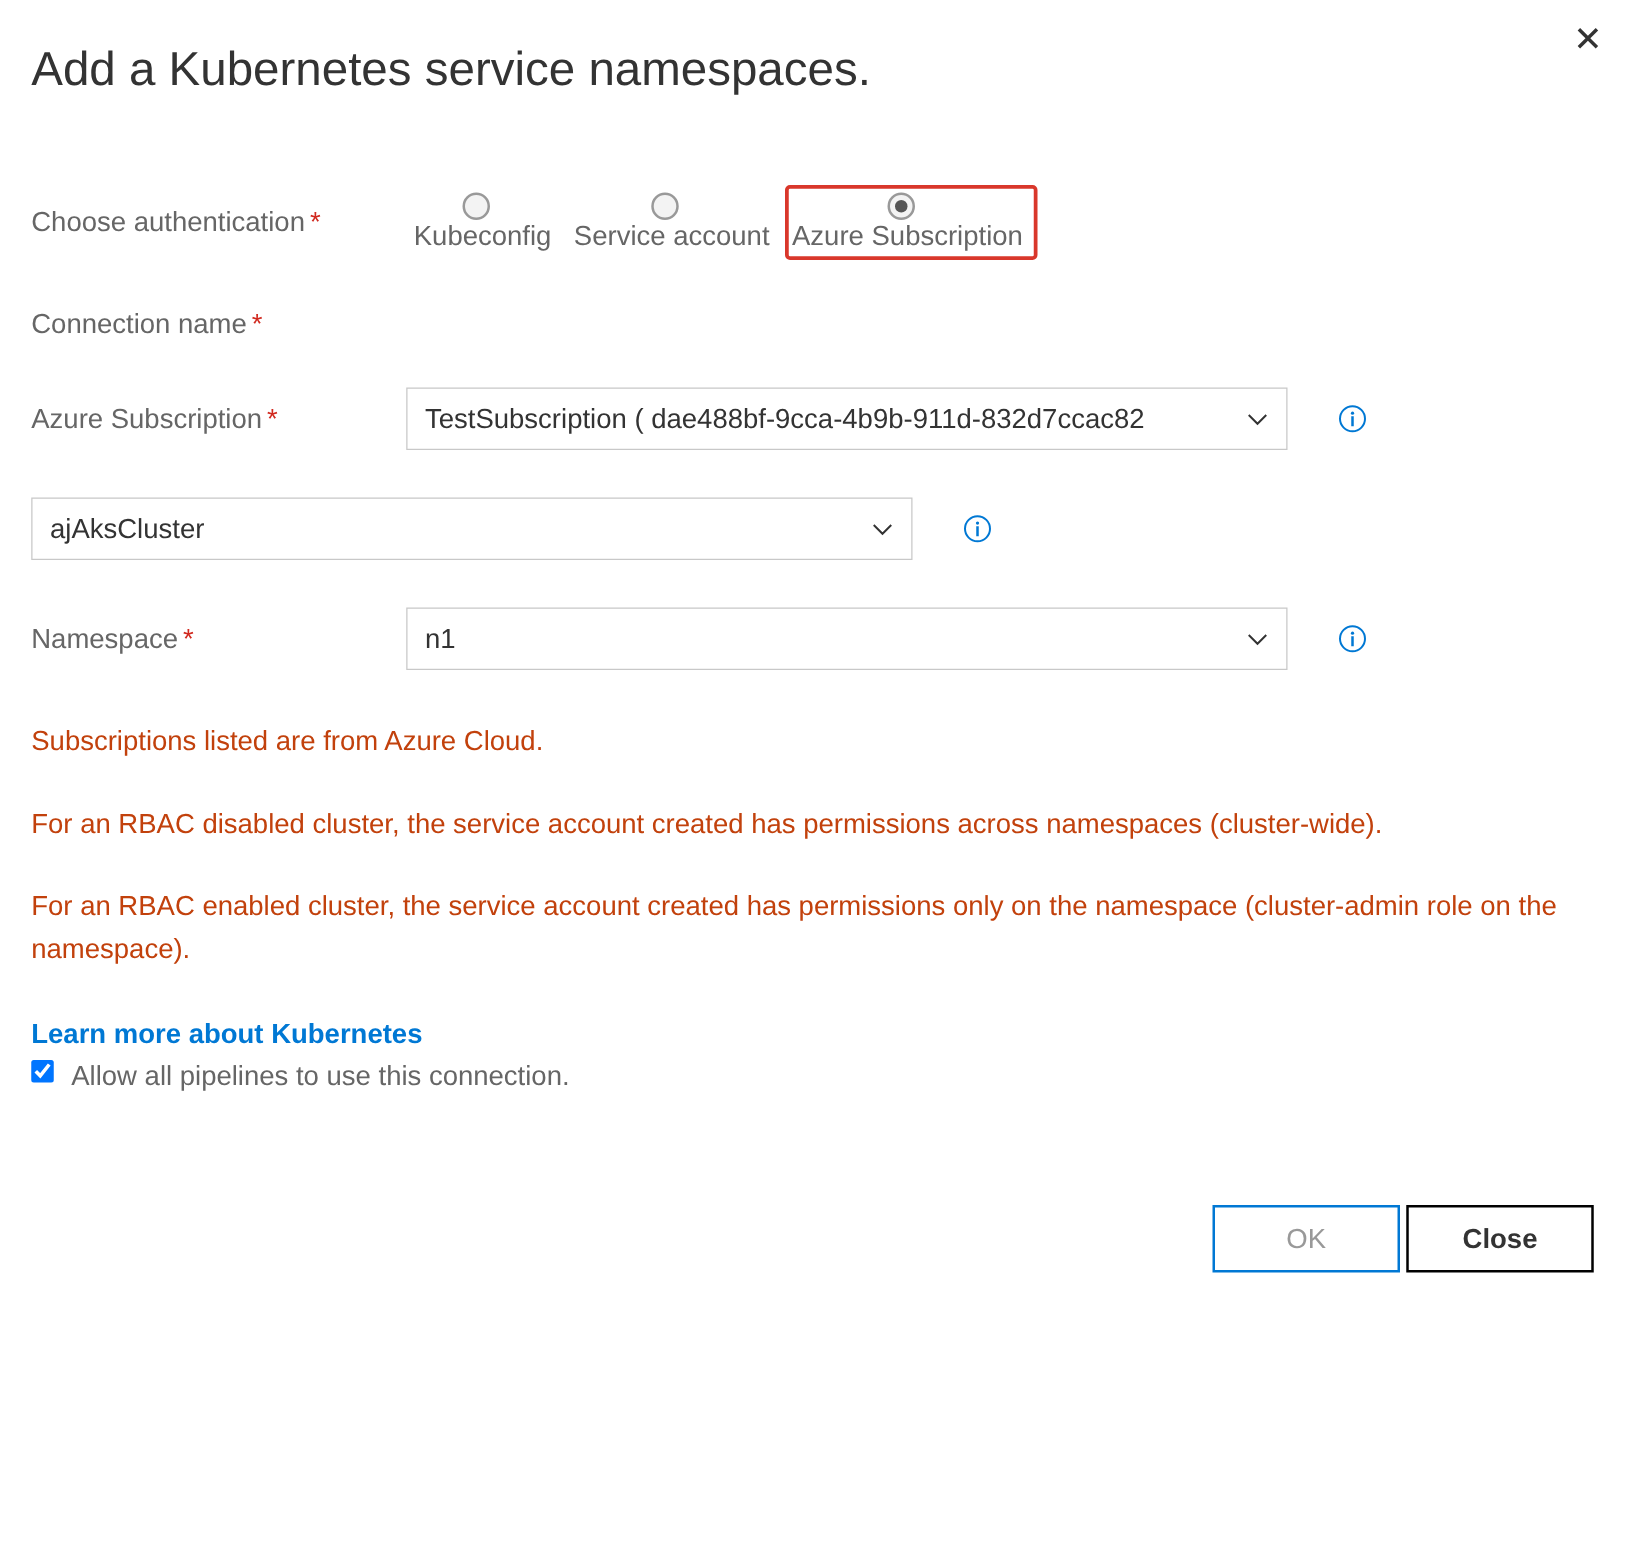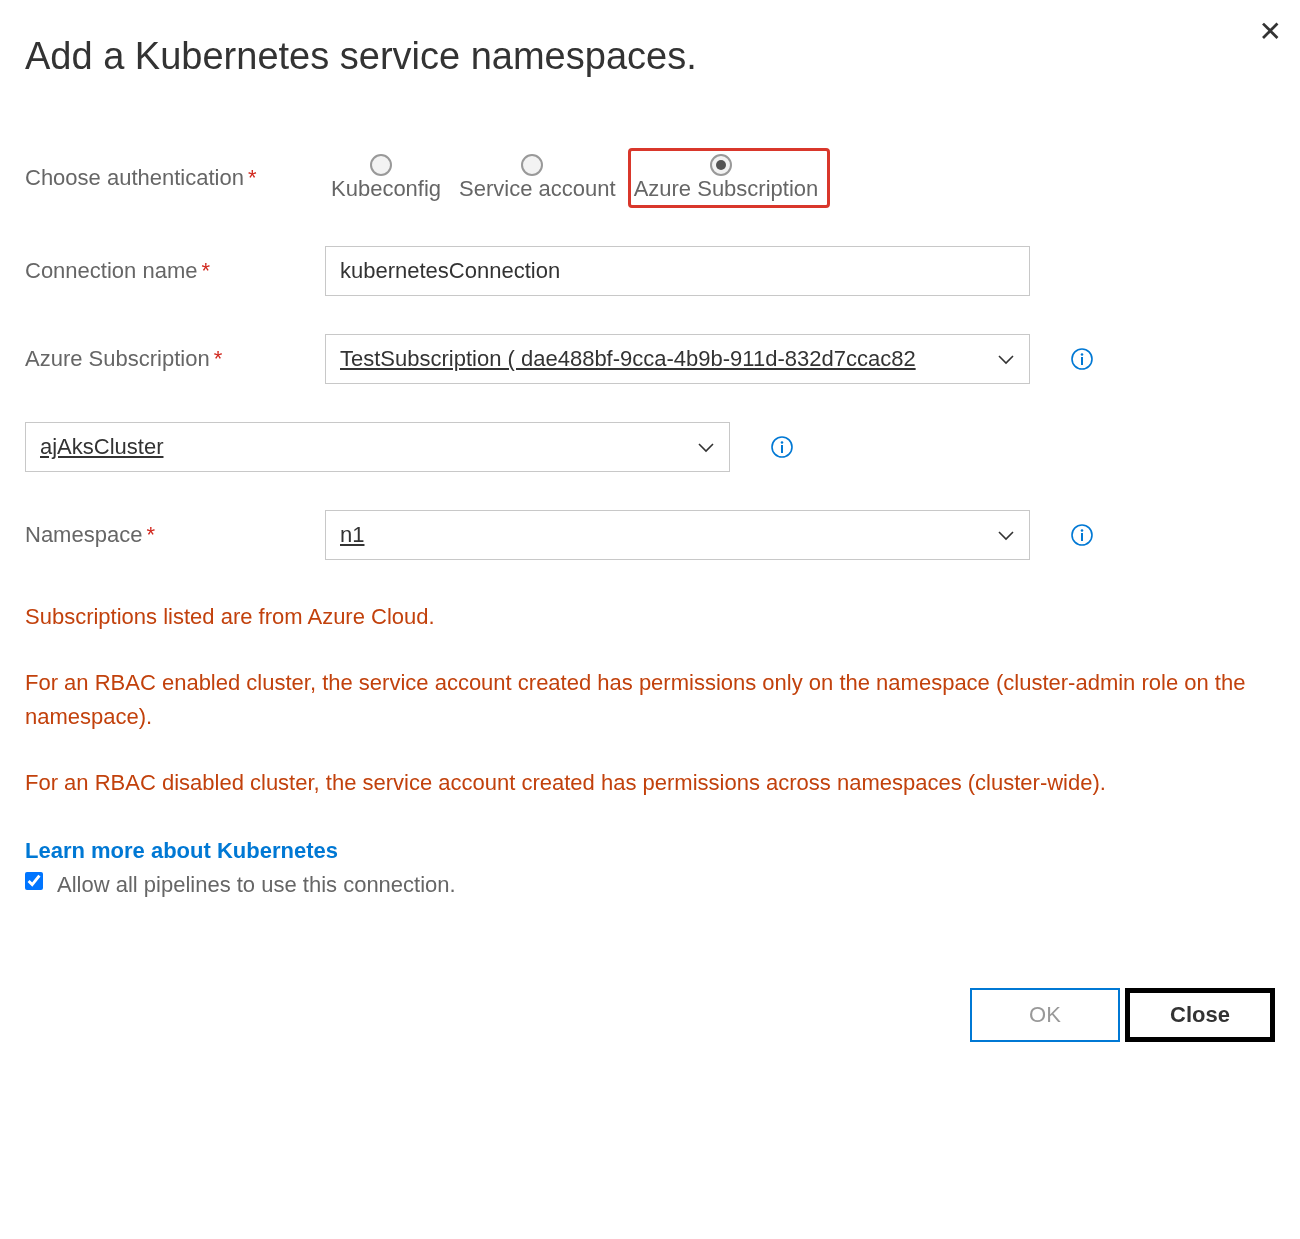--- a/index.html
+++ b/index.html
@@ -107,21 +107,20 @@
     border: 1px solid #c8c8c8;
     font-size: 22px;
     padding: 0 44px 0 14px;
     color: #333;
     position: relative;
     display: flex;
     align-items: center;
     cursor: pointer;
     overflow: hidden;
     white-space: nowrap;
-    text-decoration: underline;
   }
   .chevron {
     position: absolute;
     right: 14px;
     top: 50%;
     transform: translateY(-50%);
   }
   .info-icon {
     width: 24px;
     height: 24px;
@@ -175,21 +174,21 @@
     display: flex;
     align-items: center;
     justify-content: center;
   }
   .btn-ok {
     border: 2px solid #0078d4;
     color: #999;
     font-weight: 400;
   }
   .btn-close {
-    border: 5px solid #000000;
+    border: 2px solid #000000;
     color: #333;
     font-weight: 600;
   }
 </style>
 </head>
 <body>
 
 
 
 <div class="close-x">✕</div>
@@ -215,23 +214,20 @@
       <span>Azure Subscription</span>
     </label>
   </div>
 </div>
 
 
 <div class="form-row">
   <div class="form-label">
     <span>Connection name</span><span class="required">*</span>
   </div>
-  <div class="input-wrapper">
-    <input type="text" class="text-input" value="kubernetesConnection" style="">
-  </div>
 </div>
 
 
 <div class="form-row">
   <div class="form-label">
     <span>Azure Subscription</span><span class="required">*</span>
   </div>
   <div class="input-wrapper">
     <div class="select-input">
       <span>TestSubscription ( dae488bf-9cca-4b9b-911d-832d7ccac82</span>
@@ -280,22 +276,22 @@
         <circle cx="12" cy="12" r="10" stroke="#0078d4" stroke-width="1.6" fill="none"></circle>
         <circle cx="12" cy="7.5" r="1.3" fill="#0078d4"></circle>
         <rect x="11" y="10" width="2" height="8" fill="#0078d4"></rect>
       </svg>
   </div>
 </div>
 
 
 <div class="info-text">
   <p class="info-para">Subscriptions listed are from Azure Cloud.</p>
+  <p class="info-para">For an RBAC disabled cluster, the service account created has permissions across namespaces (cluster-wide).</p>
   <p class="info-para">For an RBAC enabled cluster, the service account created has permissions only on the namespace (cluster-admin role on the namespace).</p>
-  <p class="info-para">For an RBAC disabled cluster, the service account created has permissions across namespaces (cluster-wide).</p>
 </div>
 
 <a class="learn-link">Learn more about Kubernetes</a>
 
 <div class="checkbox-row">
   <input type="checkbox" checked="" style="">
   <span class="checkbox-label">Allow all pipelines to use this connection.</span>
 </div>
 
 <div class="button-row">

